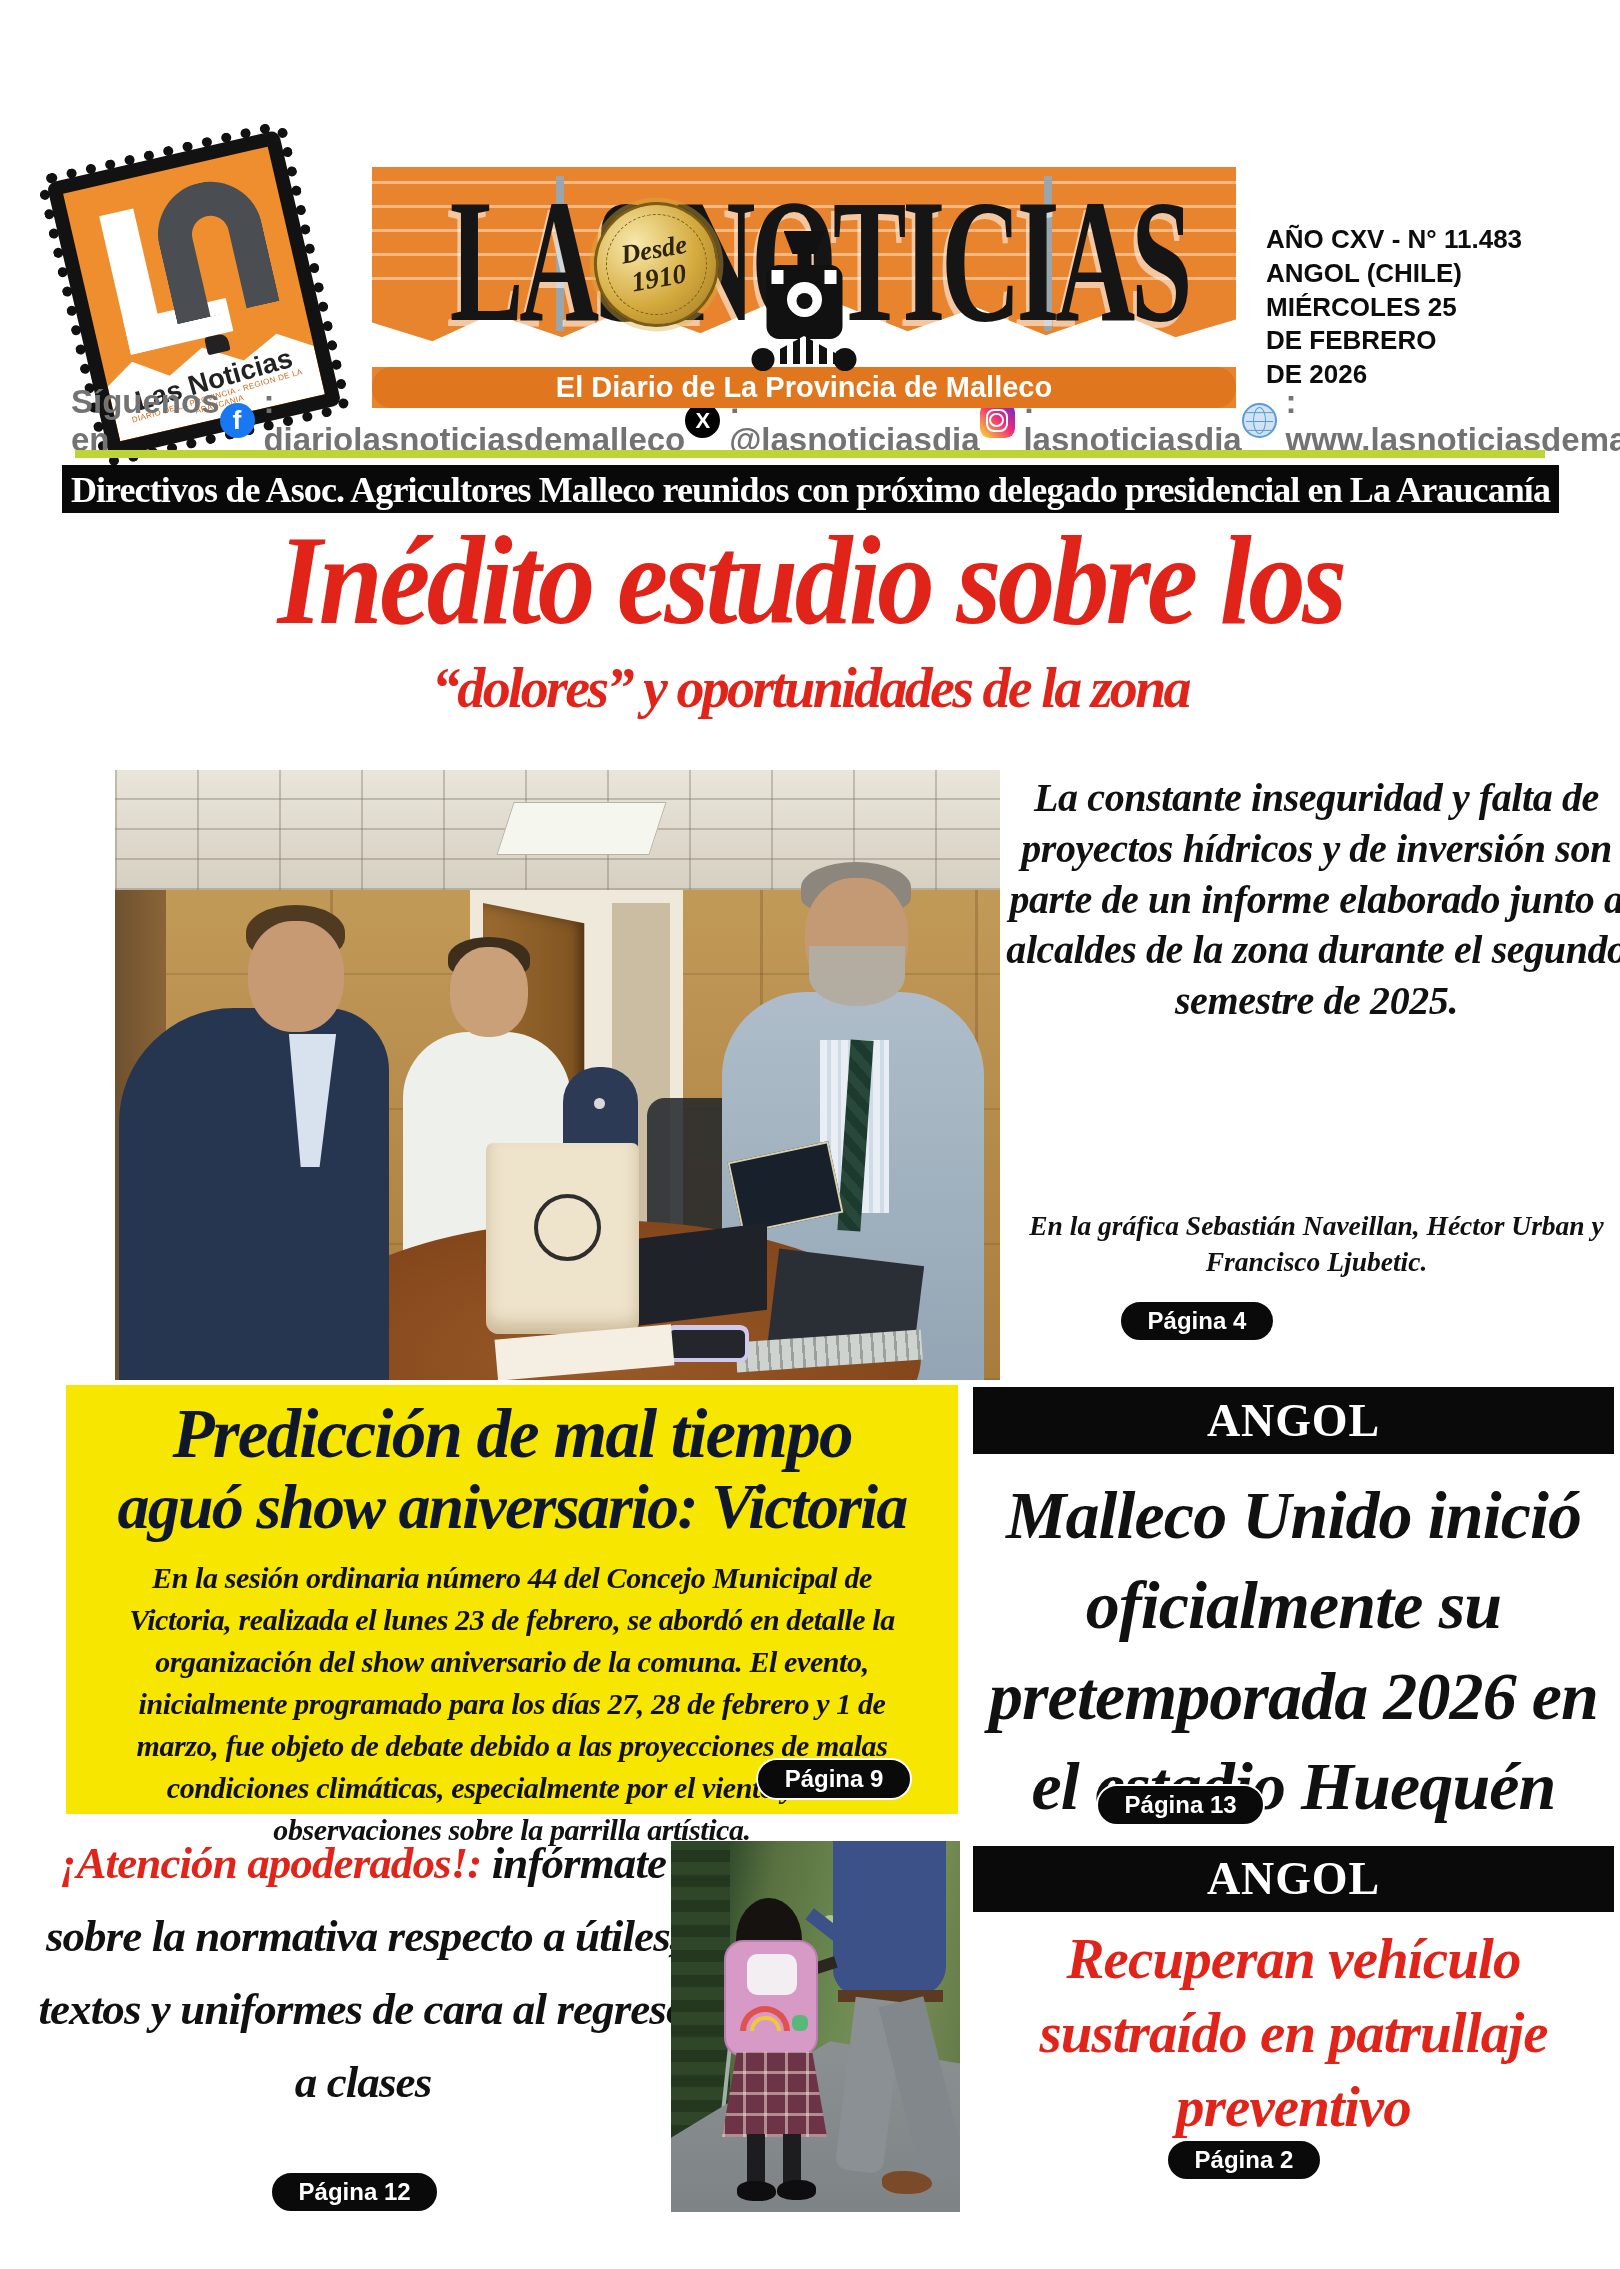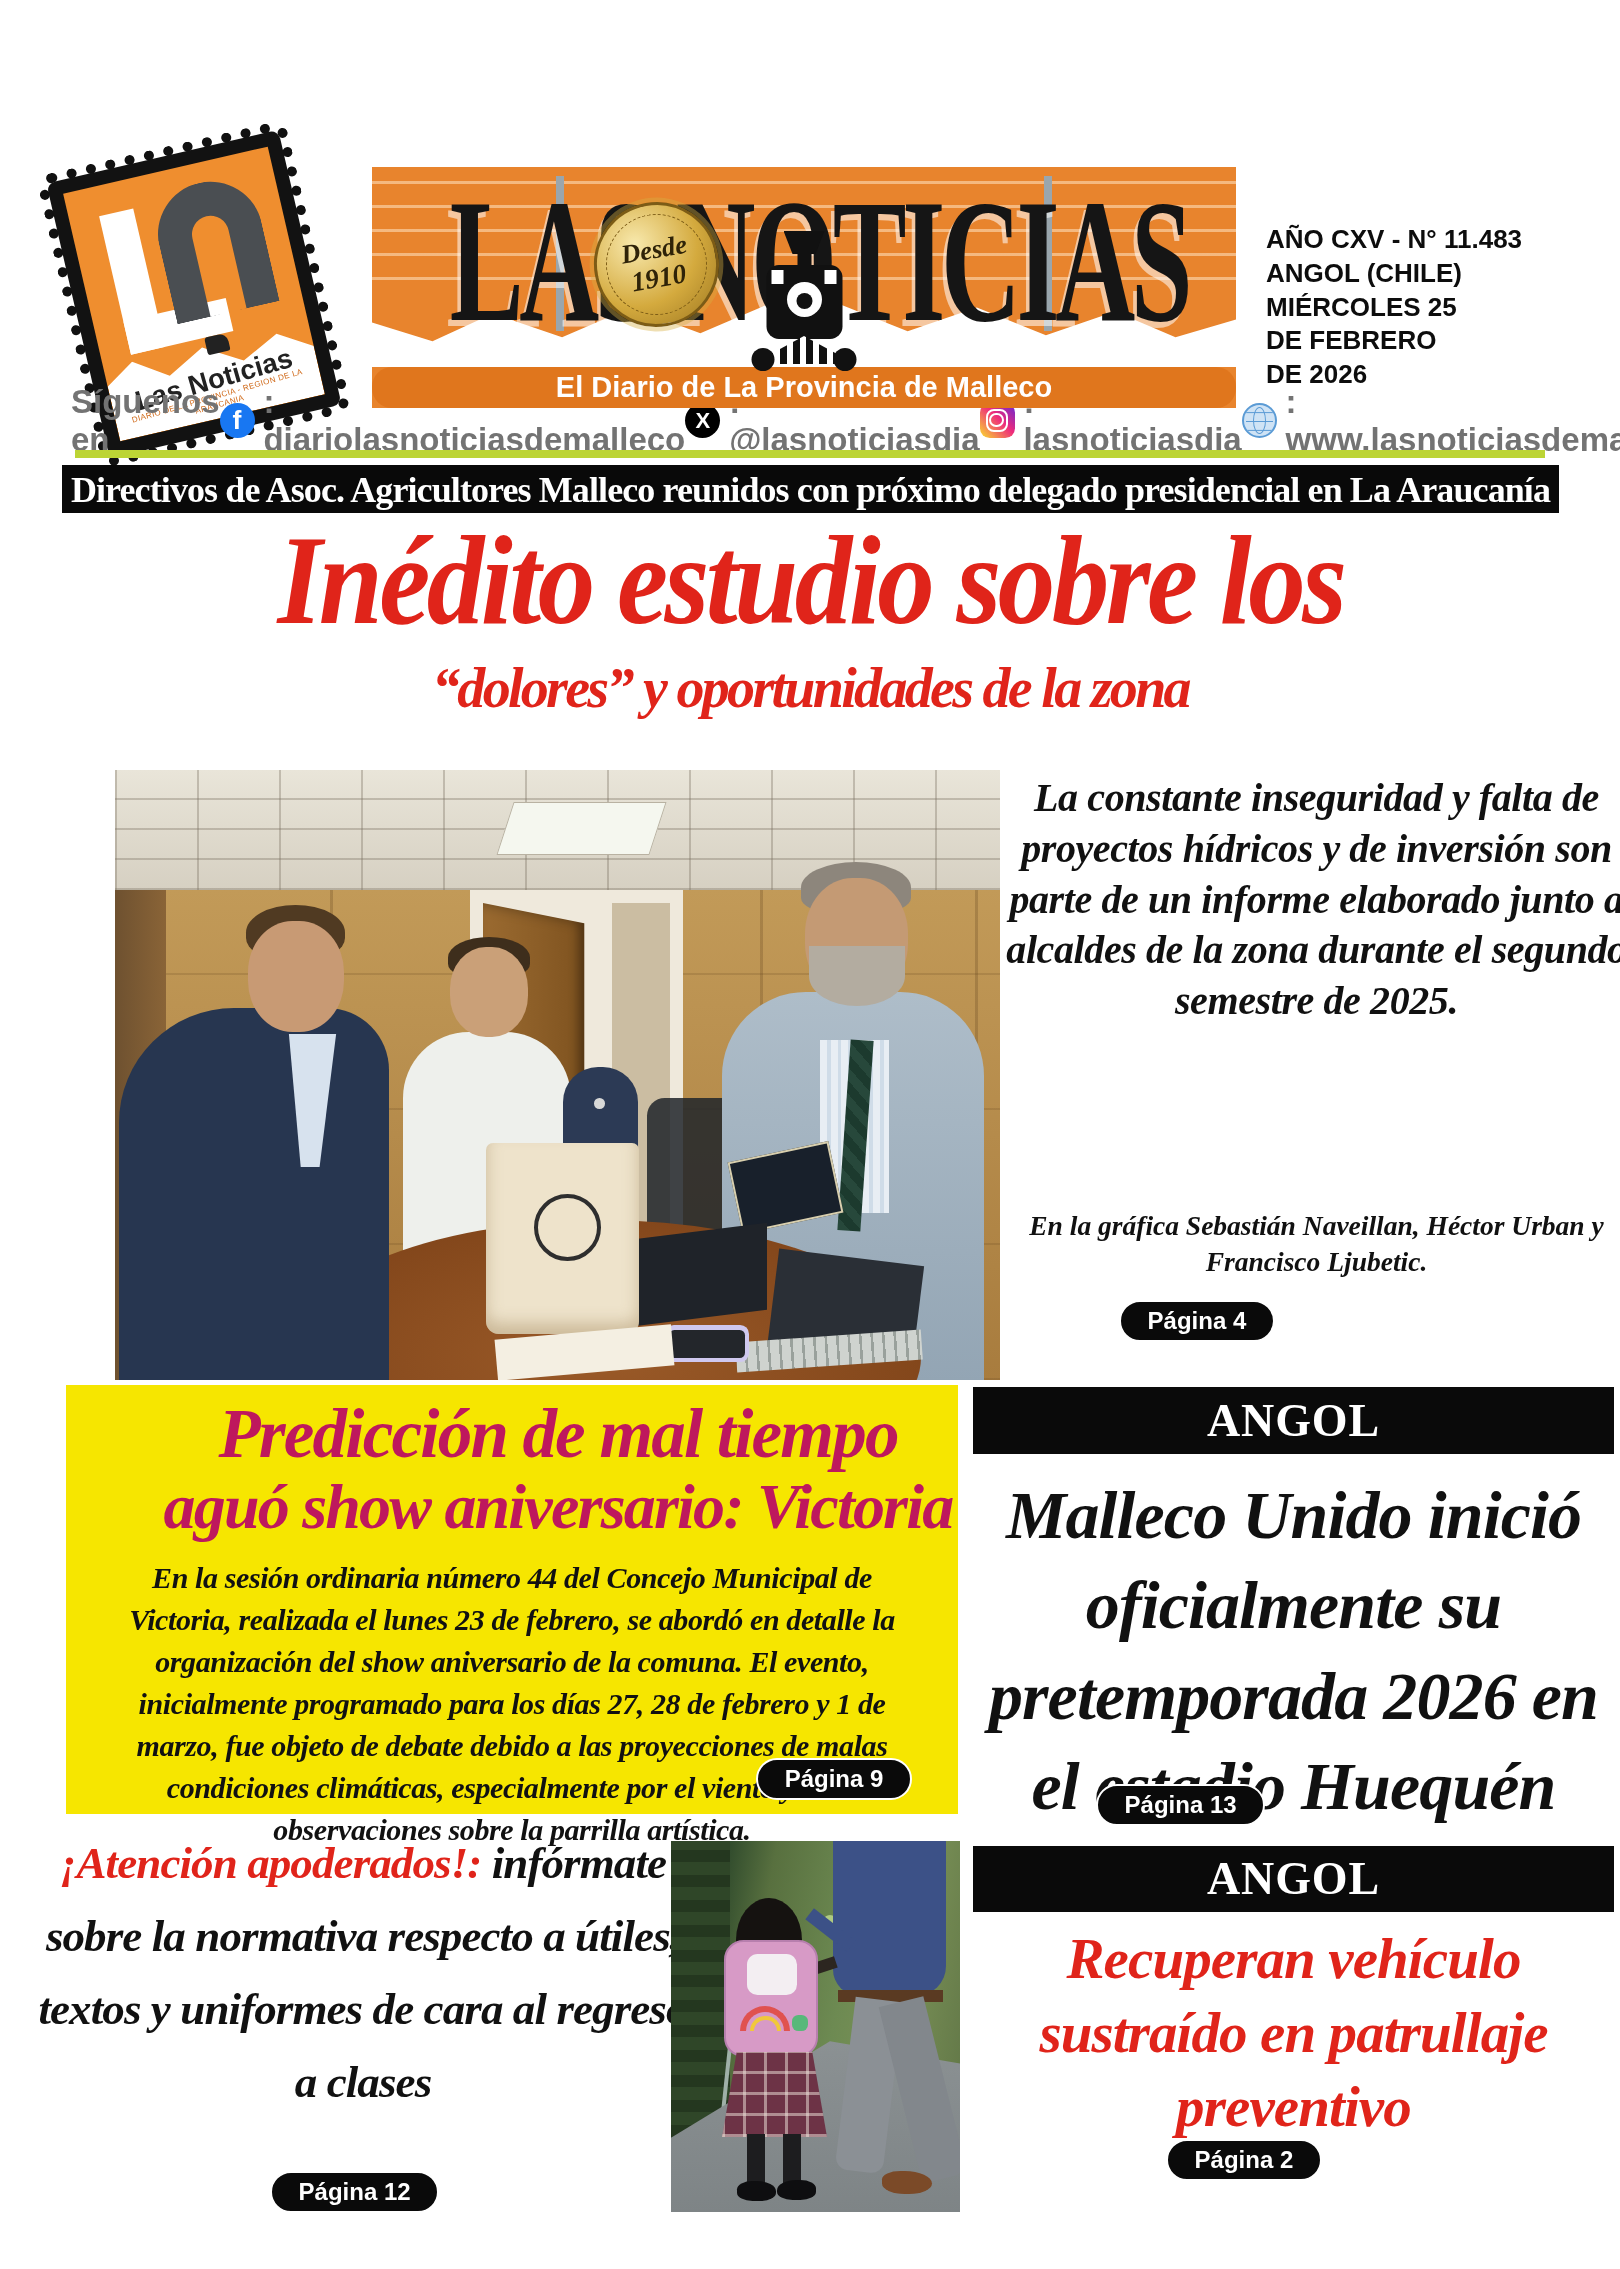--- a/index.html
+++ b/index.html
@@ -160,21 +160,21 @@
         font-size:40px;line-height:1.27;letter-spacing:-0.4px;}
   #lead-caption{left:1006px;top:1208px;width:621px;text-align:center;font-weight:bold;font-style:italic;
         font-size:27.5px;line-height:1.3;}
   .badge{position:absolute;background:#0a0a0a;color:#fff;font-family:"Liberation Sans",sans-serif;
         font-weight:bold;font-size:24px;line-height:1;padding:7px 26.6px;border-radius:886px;border:2.7px solid #fff;
         white-space:nowrap;}
   #lead-badge{left:1119px;top:1300px;}
 
   
   #weather-box{left:66px;top:1385px;width:892px;height:429px;background:#f6e600;}
-  .wh{width:100%;text-align:center;font-weight:bold;font-style:italic;color:#be185d;white-space:nowrap;padding-left:46px;}
+  .wh{width:100%;text-align:center;font-weight:bold;font-style:italic;color:#0f172a;white-space:nowrap;}
   #weather-h1{margin-top:12.4px;font-size:69px;line-height:1.08;letter-spacing:-1.8px;}
   #weather-h2{font-size:64px;line-height:1.08;letter-spacing:-1.8px;}
   #weather-body{margin:16px auto 0;width:92%;text-align:center;font-weight:bold;font-style:italic;
         font-size:30px;line-height:1.4;letter-spacing:-0.4px;}
   #weather-badge{right:46px;bottom:14px;left:auto;}
 
   
   .section-bar{background:#0a0a0a;color:#fff;text-align:center;font-weight:bold;font-size:46px;
         letter-spacing:0.9px;}
   #sports-bar{left:973px;top:1387px;width:641px;height:67px;line-height:67px;}

